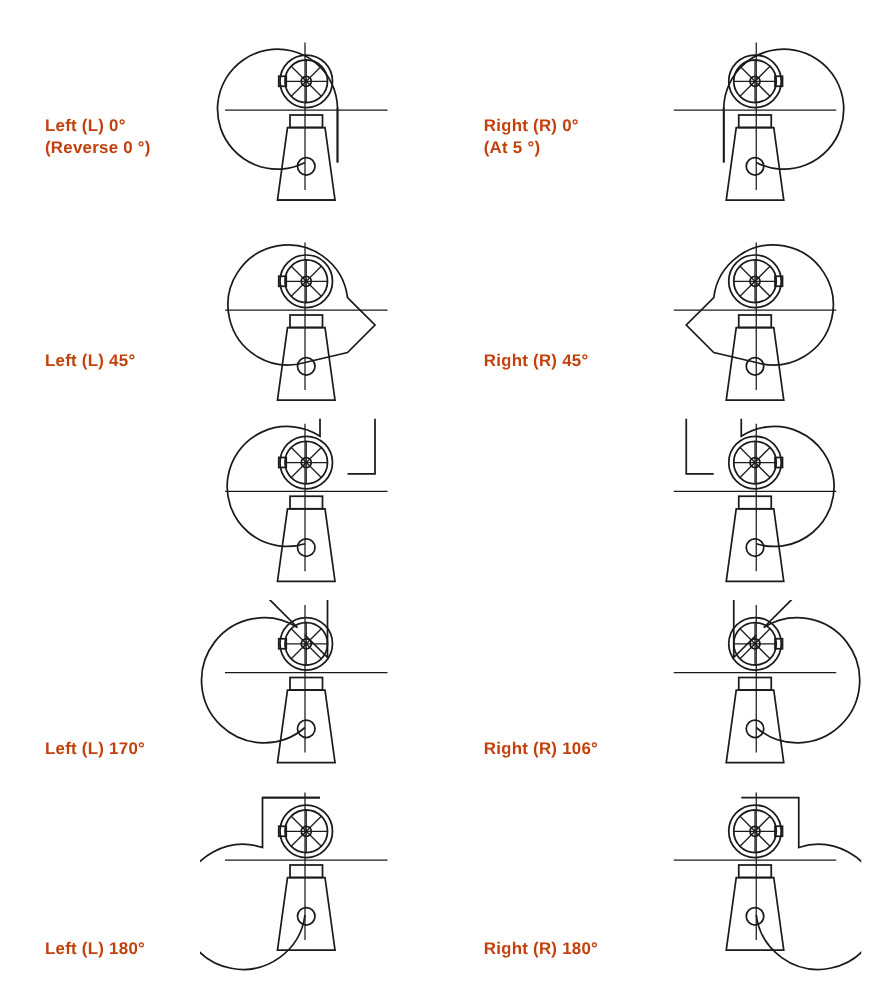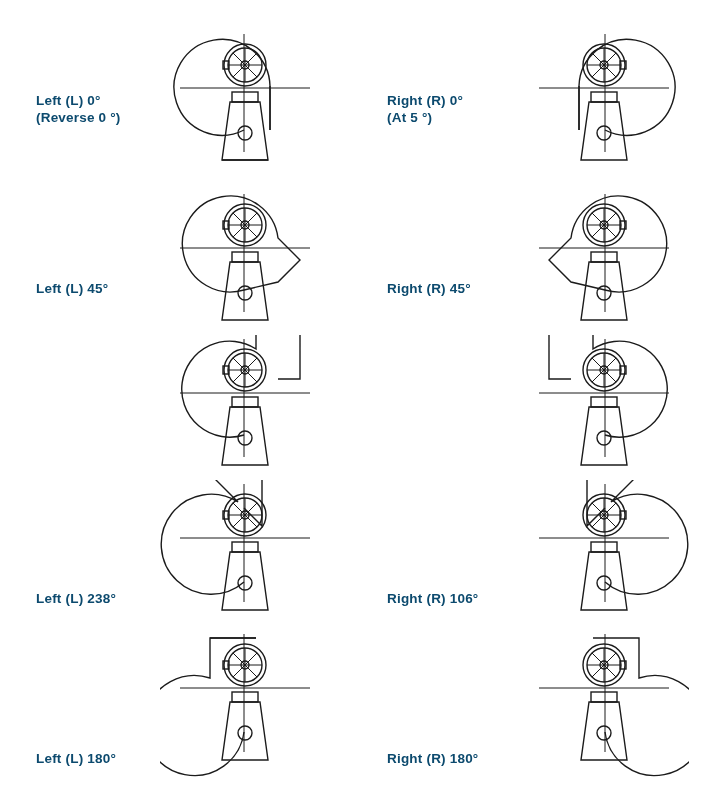--- a/index.html
+++ b/index.html
@@ -22,21 +22,21 @@
     top:0;height:160px;width:351px;
   }
   .cell.left{left:0;}
   .cell.right{left:351px;margin-left:28px;}
   .label{
     position:absolute;
     left:36px;
     width:170px;
     font-size:13.5px;
     font-weight:bold;
-    color:#0c4a6e;
+    color:#c2410c;
     letter-spacing:0.2px;
     line-height:17px;
   }
   .cell.right .label{left:8px;}
   .fig{
     position:absolute;
     left:160px;top:0;
     width:180px;height:160px;
   }
   .cell.right .fig{left:130px;}
@@ -222,21 +222,21 @@
           <line x1="96" y1="4" x2="96" y2="122" stroke-width="1"></line>
         </svg>
       </div>
     </div>
   </div>
 
   <div class="row" style="top:480px">
 
     <div class="cell left">
       <div class="label" style="top:110px">
-        <div>Left (L) 238°</div>
+        <div>Left (L) 170°</div>
         <div></div>
       </div>
       <div class="fig">
         <svg width="180" height="160" viewBox="0 0 180 160" fill="none" stroke="#1b1b1b" stroke-width="1.4">
           <path d="M84 102 A50 50 0 1 1 78 22 L54 -2 L102 -2 L102 46 L84 28"></path>
           <line x1="20" y1="58" x2="150" y2="58" stroke-width="1"></line>
           <line x1="84" y1="4" x2="84" y2="122" stroke-width="1"></line>
           <path d="M62 130 L70 72 L100 72 L108 130 Z"></path>
           <circle cx="85" cy="103" r="7"></circle>
           <rect x="72" y="62" width="26" height="10"></rect>

